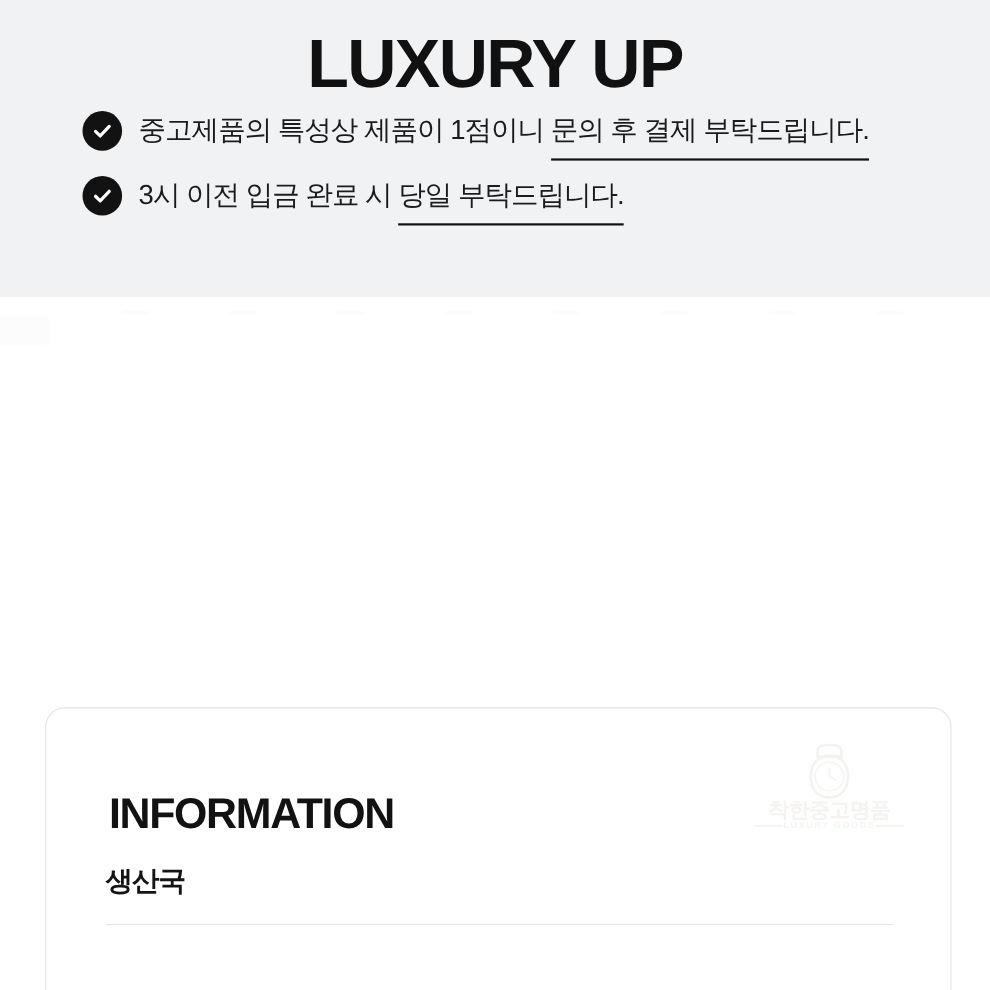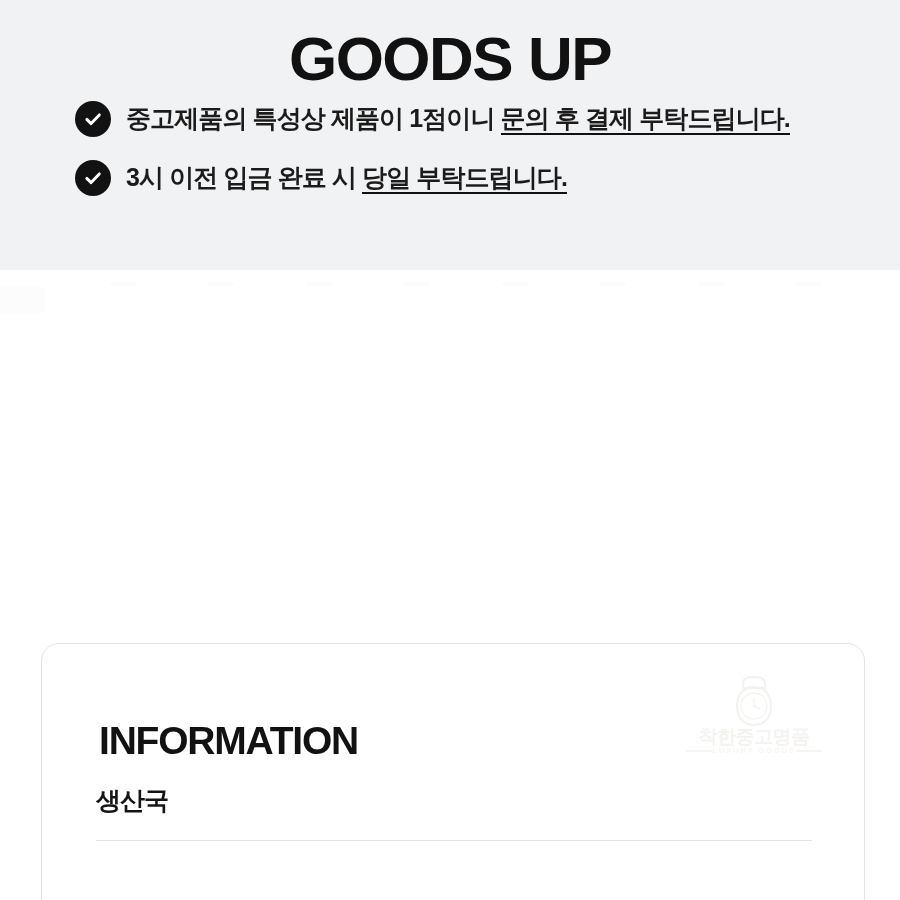--- a/index.html
+++ b/index.html
@@ -81,25 +81,25 @@
 
   .check-text {
     margin-left: 15px;
     font-size: 25px;
     line-height: 36px;
     color: #1b1b1b;
     letter-spacing: -0.9px;
     white-space: nowrap;
     font-family: "Liberation Sans", "DejaVu Sans", sans-serif;
   }
-  .check-text .plain { font-weight: 700; }
+  .check-text .plain { font-weight: 400; }
   .check-text .stress {
-    font-weight: 700;
+    font-weight: 400;
     border-bottom: 2.5px solid #111111;
-    padding-bottom: 1px;
+    padding-bottom: 12px;
   }
 
   
   .white-zone {
     position: absolute;
     left: 0;
     top: 270px;
     width: 900px;
     height: 730px;
     background: #ffffff;
@@ -230,21 +230,21 @@
     white-space: nowrap;
     font-family: "Liberation Sans", "DejaVu Sans", sans-serif;
   }
 </style>
 </head>
 <body>
 
 <div class="page">
 
   <section class="checkup-band">
-    <h1 class="checkup-title">GOODS UP</h1>
+    <h1 class="checkup-title">LUXURY UP</h1>
 
     <div class="checklist">
 
       <div class="check-row">
         <span class="check-icon">
           <svg viewBox="0 0 20 20" aria-hidden="true">
             <path d="M3.8 10.4 L8.1 14.6 L16.3 5.9" fill="none" stroke="#ffffff" stroke-width="2.9" stroke-linecap="round" stroke-linejoin="round"></path>
           </svg>
         </span>
         <span class="check-text">

